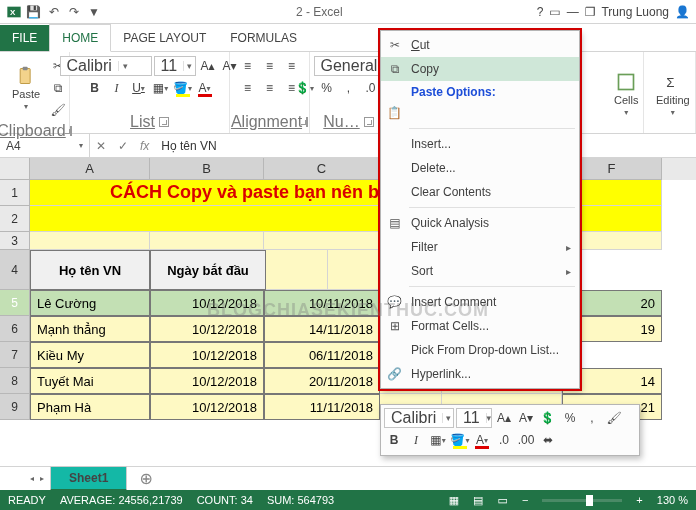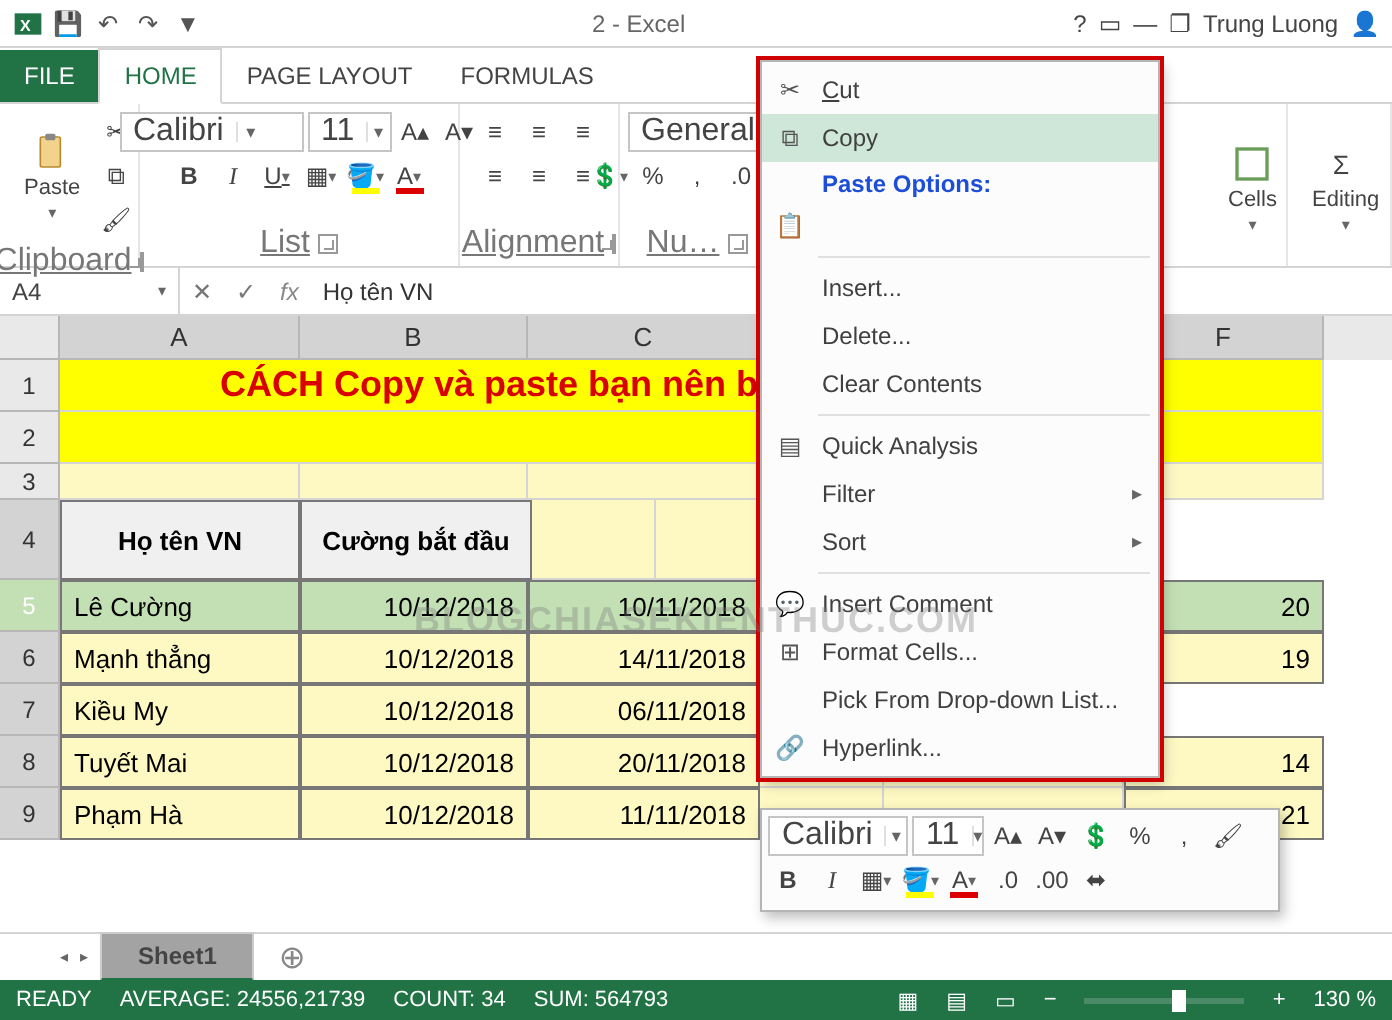--- a/index.html
+++ b/index.html
@@ -57,21 +57,21 @@
   .cm-item.hover{ background:#cfe7d8; }
   .cm-item.disabled{ color:#a0a0a0; }
   .cm-item .u{ text-decoration:underline; }
   .cm-item .arr{ margin-left:auto; font-size:10px; color:#666;}
   .cm-icon { position:absolute; left:6px; width:16px; height:16px; display:flex; align-items:center; justify-content:center; font-size:12px; color:#555;}
   .cm-sep { height:1px; background:#e0e0e0; margin:3px 4px 3px 28px;}
   .cm-header { padding:4px 8px 2px 30px; font-size:12px; font-weight:bold; color:#1d4ed8;}
   .mini-toolbar { position:absolute; top:404px; left:380px; width:260px; height:52px; background:#fcfcfc; border:1px solid #b5b5b5; box-shadow:2px 3px 6px rgba(0,0,0,.25); z-index:49; padding:3px; display:flex; flex-direction:column; gap:2px;}
   .mt-row{display:flex;align-items:center;gap:2px;}
   .sheet-tabs { position:absolute; bottom:20px; left:0; right:0; height:24px; background:#fff; border-top:1px solid #d4d4d4; display:flex; align-items:center; padding-left:30px; gap:6px;}
-  .sheet-tab { padding:4px 18px; font-size:12px; border:1px solid #ccc; border-bottom:none; background:#a3a3a3; position:relative;}
+  .sheet-tab { padding:4px 18px; font-size:12px; border:1px solid #ccc; border-bottom:none; background:#14b8a6; position:relative;}
   .sheet-tab.active{ font-weight:bold; border-bottom:2px solid #217346; }
   .statusbar { position:absolute; bottom:0; left:0; right:0; height:20px; background:#217346; color:#fff; display:flex; align-items:center; font-size:11px; padding:0 8px; gap:14px;}
   .statusbar .spacer{flex:1;}
   .zoom-slider{ width:80px; height:3px; background:#4a8a66; position:relative; }
   .zoom-slider::after{content:"";position:absolute;left:55%;top:-4px;width:7px;height:11px;background:#fff;}
   .watermark{position:absolute;left:50%;top:300px;transform:translate(-50%,0);font-size:18px;color:rgba(120,120,120,.35);font-weight:bold;letter-spacing:1px;z-index:60;}
   .tri{font-size:8px;color:#666;}
   svg{display:block;}
 </style>
 </head>
@@ -258,21 +258,21 @@
     <div class="cell cA"></div>
       <div class="cell cB"></div>
       <div class="cell cC"></div>
       <div class="cell cD"></div>
       <div class="cell cE"></div>
       <div class="cell cF"></div>
   </div>
   <div class="row tall">
     <div class="rowhead sel">4</div>
     <div class="cell hdrcell cA">Họ tên VN</div>
-    <div class="cell hdrcell cC">Cường bắt đầu</div>
+    <div class="cell hdrcell cC">Ngày bắt đầu</div>
     <div class="cell cD"></div>
     <div class="cell cE"></div>
     <div class="cell hdrcell cF">Kết quả</div>
   </div>
 
   <div class="row">
     <div class="rowhead rsel">5</div>
     <div class="cell tcell cA rsel">Lê Cường</div>
     <div class="cell tcell right cB rsel">10/12/2018</div>
     <div class="cell tcell right cC rsel">10/11/2018</div>

